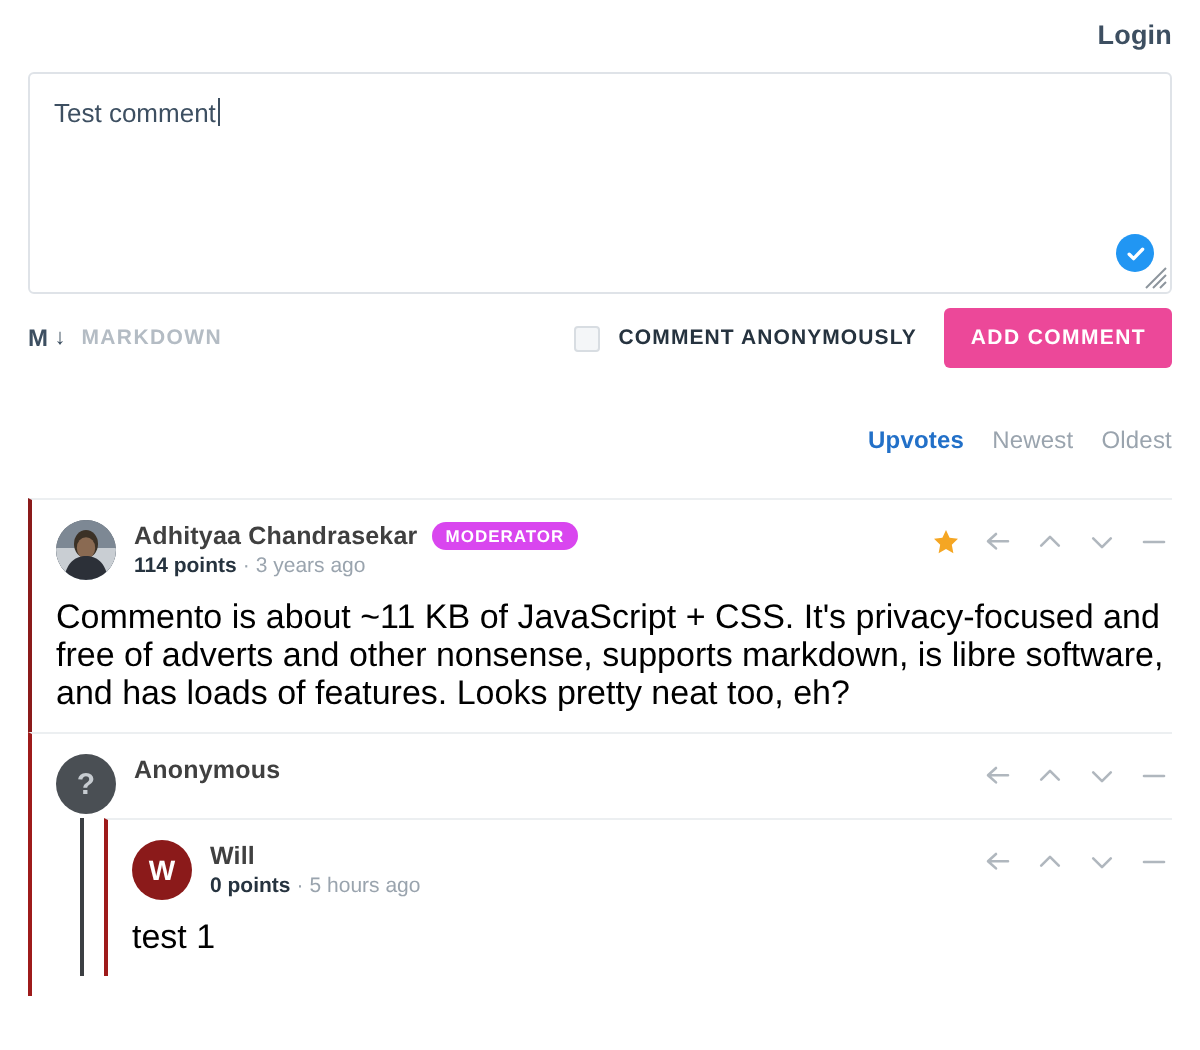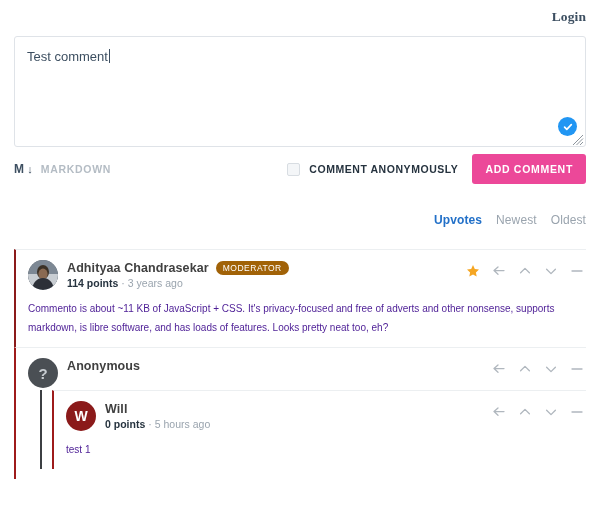--- a/index.html
+++ b/index.html
@@ -22,21 +22,20 @@
   }
 
   
   .header {
     height: 34px;
     display: flex;
     align-items: center;
     justify-content: flex-end;
     padding: 0 14px 0 0;
     box-sizing: border-box;
-    font-family: Liberation Serif, serif;
   }
   .login-link {
     font-size: 13.5px;
     font-weight: 700;
     color: #3d4f61;
     letter-spacing: .1px;
     cursor: pointer;
     text-decoration: none;
   }
 
@@ -239,24 +238,24 @@
     align-items: center;
     gap: 7px;
   }
   .cname {
     font-size: 12.5px;
     font-weight: 700;
     color: #404040;
     letter-spacing: .1px;
   }
   .badge-mod {
-    background: #a16207;
+    background: #d946ef;
     color: #ffffff;
     font-size: 8.5px;
-    font-weight: 400;
+    font-weight: 700;
     letter-spacing: .5px;
     padding: 2px 7px;
     border-radius: 9px;
     line-height: 1.2;
   }
   .subrow {
     margin-top: 2px;
     font-size: 10.5px;
     color: #9aa4ae;
   }
@@ -277,23 +276,23 @@
   .act {
     cursor: pointer;
     display: flex;
     align-items: center;
     justify-content: center;
     width: 14px;
     height: 14px;
   }
   .cbody {
     margin-top: 9px;
-    font-size: 10px;
+    font-size: 17px;
     line-height: 19px;
-    color: #4c1d95;
+    color: #000000;
   }
   .nest-wrap {
     margin-left: 12px;
     border-left: 2px solid #3c3f43;
     padding-left: 10px;
     margin-top: 2px;
   }
 </style>
 </head>
 <body>

